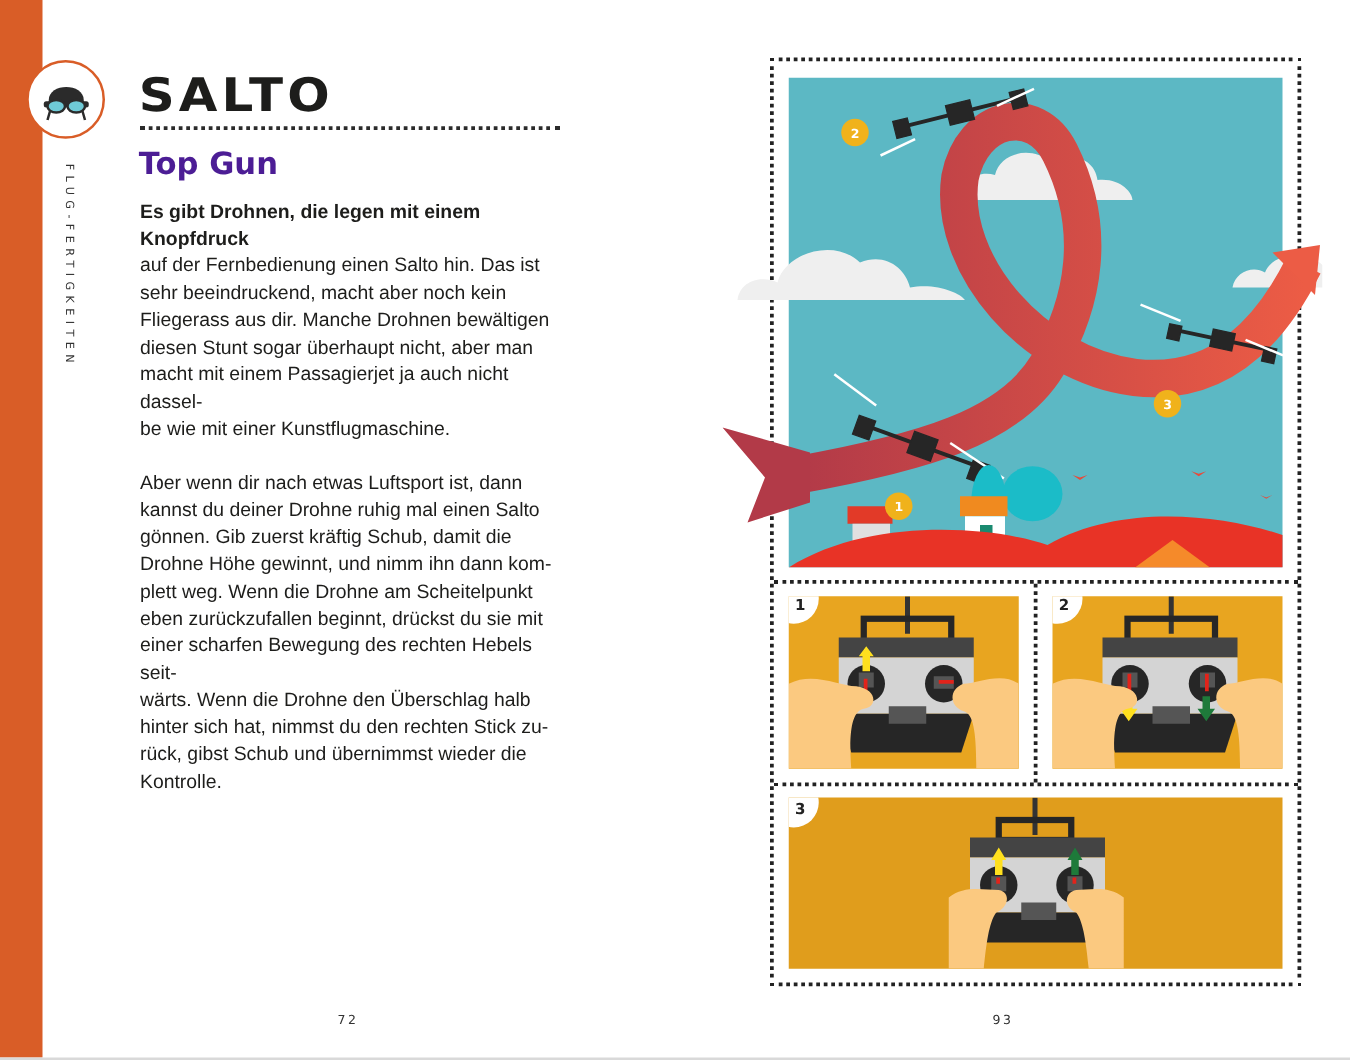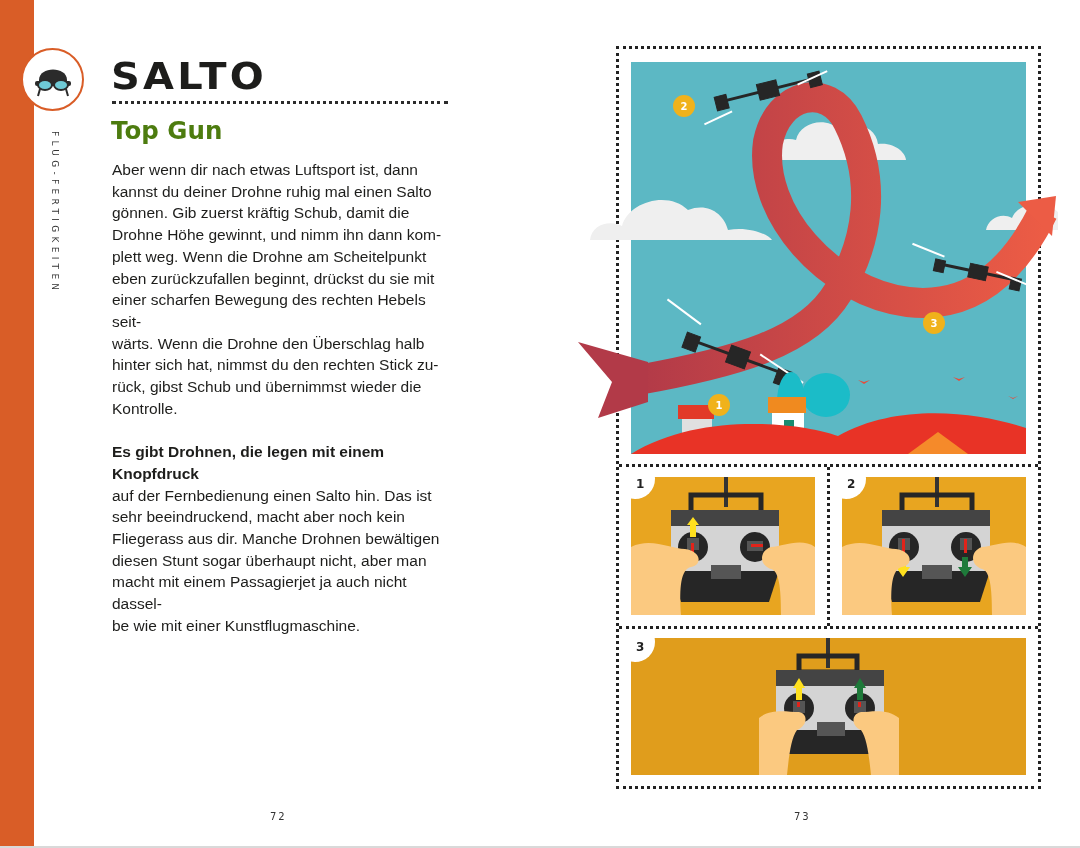--- a/index.html
+++ b/index.html
@@ -30,21 +30,21 @@
     position: absolute; left: 111px; top: 55px; margin: 0;
     font-family: "DejaVu Sans", sans-serif; font-weight: 900; font-size: 37px;
     letter-spacing: 3px; color: #1d1d1b; transform: scaleX(1.08); transform-origin: left;
   }
   .title-rule {
     position: absolute; left: 112px; top: 101px; width: 336px; height: 0;
     border-top: 3px dotted #2b2b2b;
   }
   .subtitle {
     position: absolute; left: 111px; top: 116px; margin: 0;
-    font-family: "DejaVu Sans", sans-serif; font-weight: bold; font-size: 24.5px; color: #4d7c0f;
+    font-family: "DejaVu Sans", sans-serif; font-weight: bold; font-size: 24.5px; color: #4c1d95;
   }
   .body {
     position: absolute; left: 112px; top: 159px; width: 345px;
     font-family: "Liberation Sans", sans-serif; font-size: 15.5px; line-height: 21.7px; color: #1d1d1b;
   }
   .body p { margin: 0 0 21.7px 0; white-space: pre-line; }
   .body b { font-weight: bold; }
   .page-num {
     position: absolute; top: 811px; font-size: 10px; letter-spacing: 2px; color: #333;
     font-family: "DejaVu Sans", sans-serif;
@@ -73,42 +73,42 @@
   </svg>
 </div>
 
 <div class="side-label">FLUG-FERTIGKEITEN</div>
 
 <h1 class="title">SALTO</h1>
 <div class="title-rule"></div>
 <h2 class="subtitle">Top Gun</h2>
 
 <div class="body">
+  <p><b>Es gibt Drohnen, die legen mit einem Knopfdruck</b>
+<span>auf der Fernbedienung einen Salto hin. Das ist
+sehr beeindruckend, macht aber noch kein
+Fliegerass aus dir. Manche Drohnen bewältigen
+diesen Stunt sogar überhaupt nicht, aber man
+macht mit einem Passagierjet ja auch nicht dassel-
+be wie mit einer Kunstflugmaschine.</span></p>
   <p>Aber wenn dir nach etwas Luftsport ist, dann
 kannst du deiner Drohne ruhig mal einen Salto
 gönnen. Gib zuerst kräftig Schub, damit die
 Drohne Höhe gewinnt, und nimm ihn dann kom-
 plett weg. Wenn die Drohne am Scheitelpunkt
 eben zurückzufallen beginnt, drückst du sie mit
 einer scharfen Bewegung des rechten Hebels seit-
 wärts. Wenn die Drohne den Überschlag halb
 hinter sich hat, nimmst du den rechten Stick zu-
 rück, gibst Schub und übernimmst wieder die
 Kontrolle.</p>
-  <p><b>Es gibt Drohnen, die legen mit einem Knopfdruck</b>
-<span>auf der Fernbedienung einen Salto hin. Das ist
-sehr beeindruckend, macht aber noch kein
-Fliegerass aus dir. Manche Drohnen bewältigen
-diesen Stunt sogar überhaupt nicht, aber man
-macht mit einem Passagierjet ja auch nicht dassel-
-be wie mit einer Kunstflugmaschine.</span></p>
 </div>
 
 <div class="page-num" style="left:270px;">72</div>
-<div class="page-num" style="left:794px;">73</div>
+<div class="page-num" style="left:794px;">93</div>
 
 <div class="frame-dots" style="left:616px; top:46px; width:425px; height:743px;"></div>
 <div style="position:absolute; left:619px; top:464px; width:419px; border-top:3px dotted #222;"></div>
 <div style="position:absolute; left:619px; top:626px; width:419px; border-top:3px dotted #222;"></div>
 <div style="position:absolute; left:827px; top:467px; height:159px; border-left:3px dotted #222;"></div>
 
 <svg style="position:absolute; left:578px; top:62px;" width="480" height="392" viewBox="0 0 480 392">
   <defs>
     <linearGradient id="rib" x1="0" x2="1" y1="0" y2="0">
       <stop offset="0" stop-color="#b23a48"></stop>

